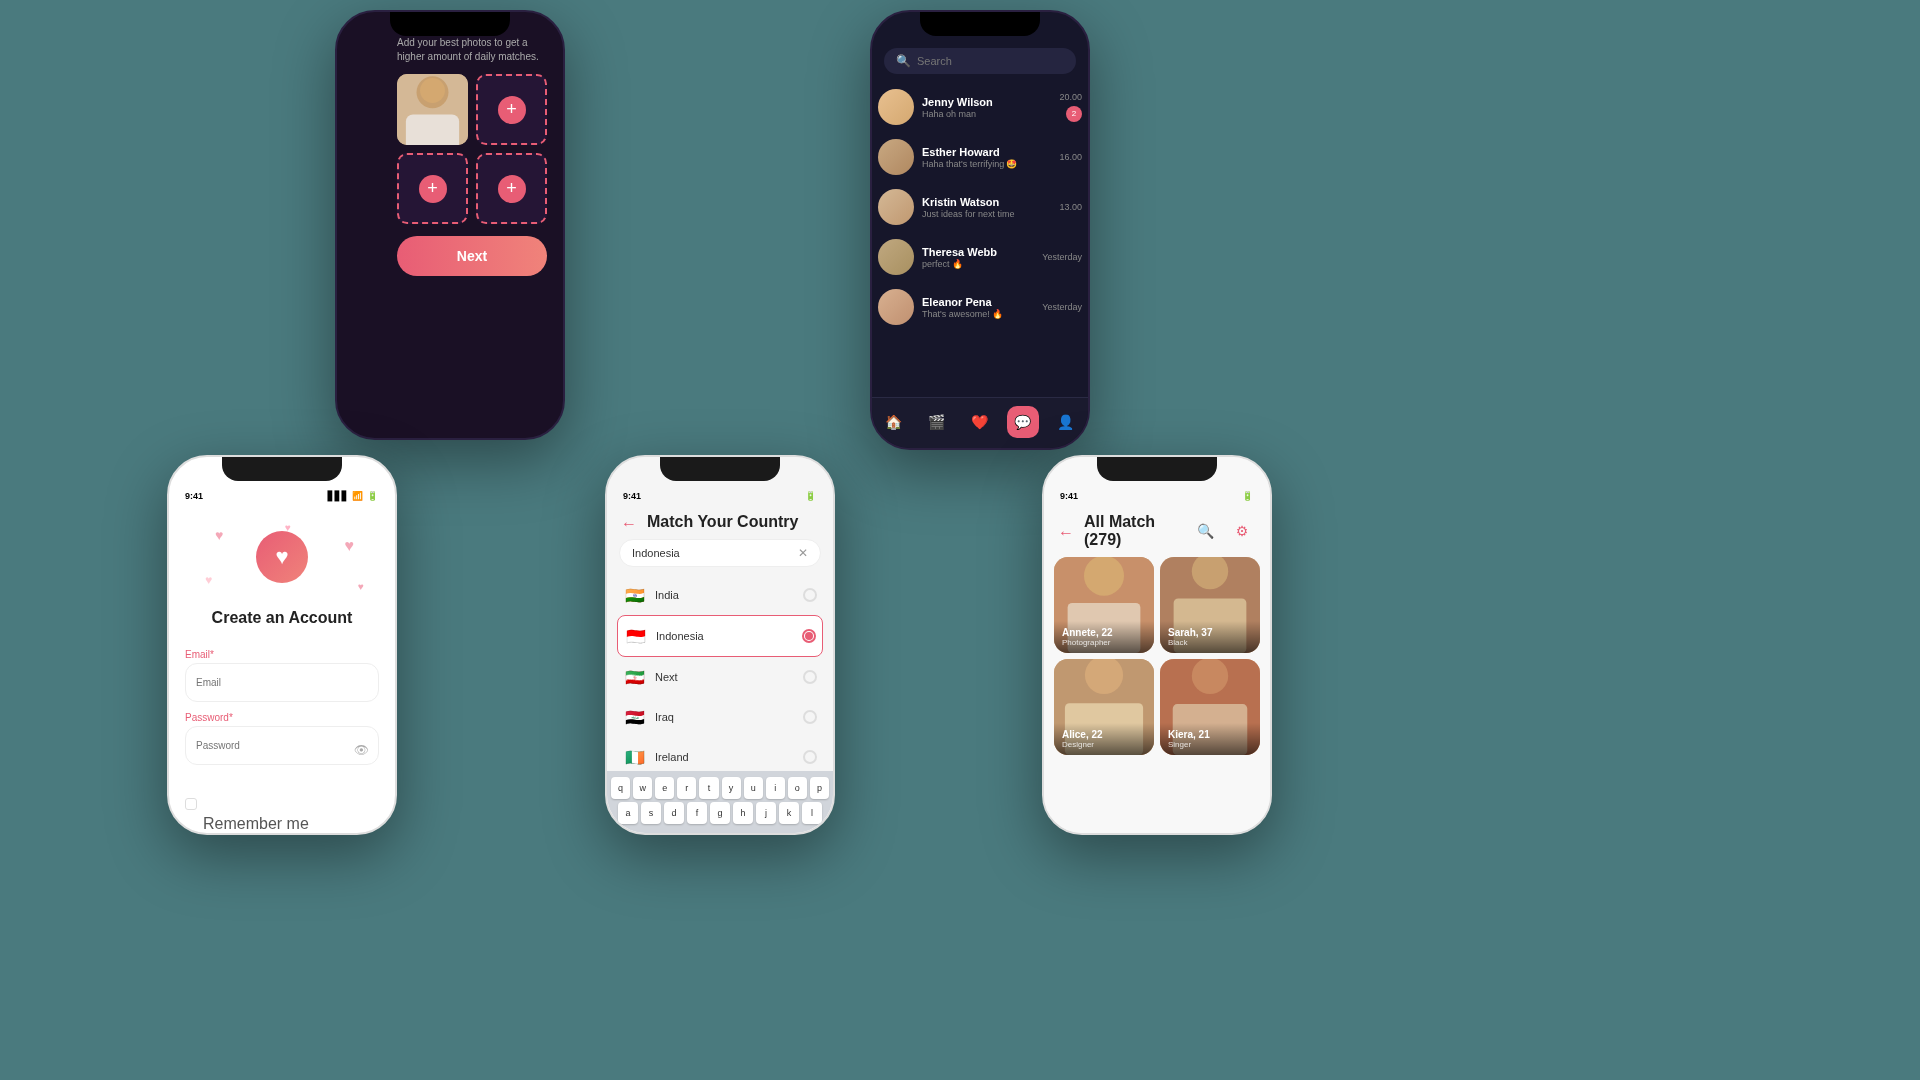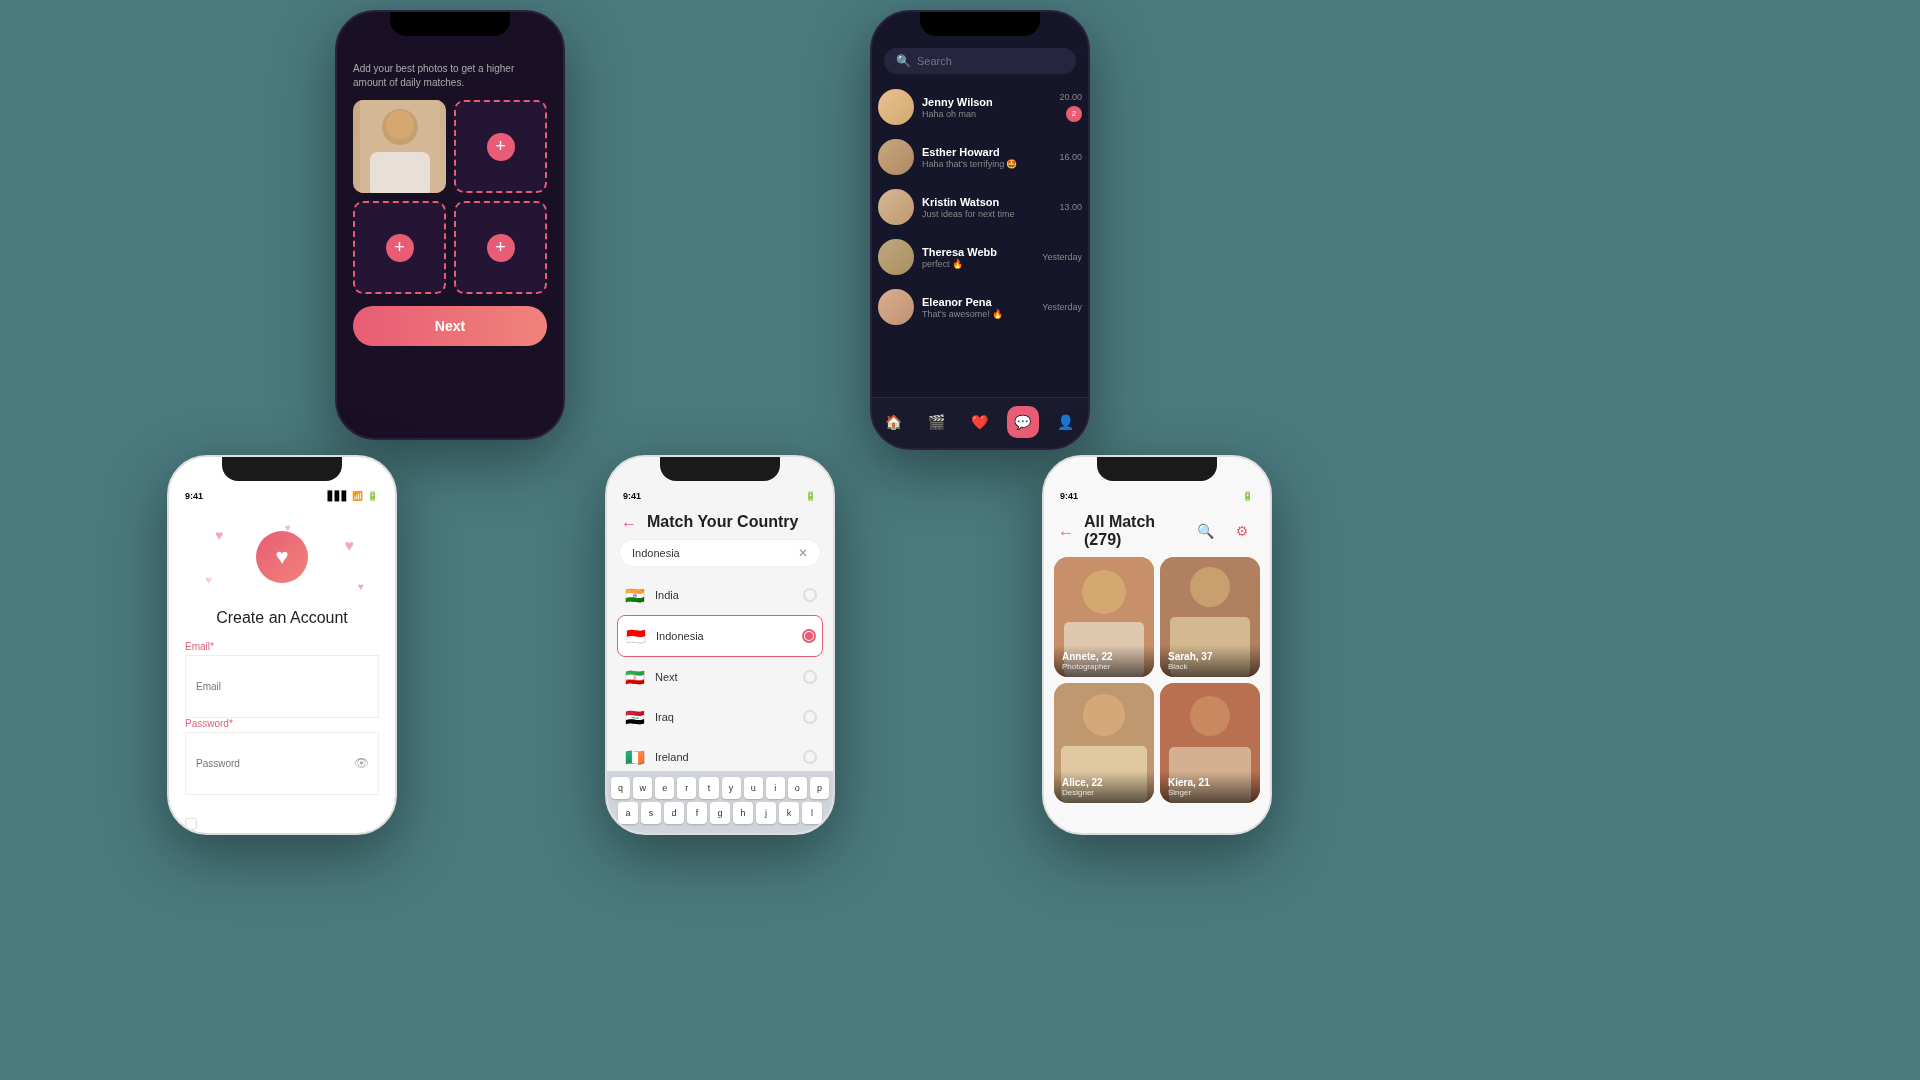--- a/index.html
+++ b/index.html
@@ -235,37 +235,38 @@
       pointer-events: none;
     }
     .heart-deco {
       position: absolute;
       color: #ffb3c6;
       font-size: 12px;
     }
     .create-title {
       text-align: center;
       font-size: 16px;
-      font-weight: 400;
+      font-weight: 700;
       color: #222;
-      margin-bottom: 14px;
+      margin-bottom: 22px;
     }
     .form-label {
       font-size: 10px;
       color: #555;
       margin-bottom: 3px;
     }
     .form-label span { color: #e85d75; }
     .form-input {
       width: 100%;
       border: 1px solid #eee;
-      border-radius: 0;
-      padding: 25px 10px;
+      border-radius: 12px;
+      padding: 13px 10px;
       font-size: 10px;
       color: #999;
+      margin-bottom: 10px;
       outline: none;
     }
     .remember-row {
       display: flex;
       align-items: center;
       gap: 6px;
       margin-bottom: 12px;
     }
     .remember-cb {
       width: 12px;
@@ -433,21 +434,21 @@
     .match-grid {
       display: grid;
       grid-template-columns: 1fr 1fr;
       gap: 6px;
       padding: 0 10px;
     }
     .match-card {
       border-radius: 14px;
       overflow: hidden;
       position: relative;
-      height: 120px;
+      height: 96px;
     }
     .match-card-bg {
       width: 100%;
       height: 100%;
       display: flex;
       align-items: flex-end;
     }
     .match-card-info {
       position: absolute;
       bottom: 0;
@@ -480,21 +481,21 @@
       font-size: 9px;
       font-weight: 700;
       text-align: right;
     }
   </style>
 </head>
 <body>
 
 <div id="phone1" class="phone phone-dark">
   <div class="notch"></div>
-  <div style="padding-top: 42px;">
+  <div style="padding-top: 16px; margin-left: 44px;">
     <div class="phone1-content">
       <p class="photo-instruction">Add your best photos to get a higher amount of daily matches.</p>
       <div class="photo-grid">
 
         <div class="photo-slot photo-slot-filled">
           <div class="profile-photo">
             <svg width="80" height="100" viewBox="0 0 80 100">
               <rect width="80" height="100" fill="#d4b896"></rect>
               <circle cx="40" cy="30" r="18" fill="#c8a070"></circle>
               <rect x="10" y="55" width="60" height="45" rx="8" fill="#e8e0d8"></rect>

